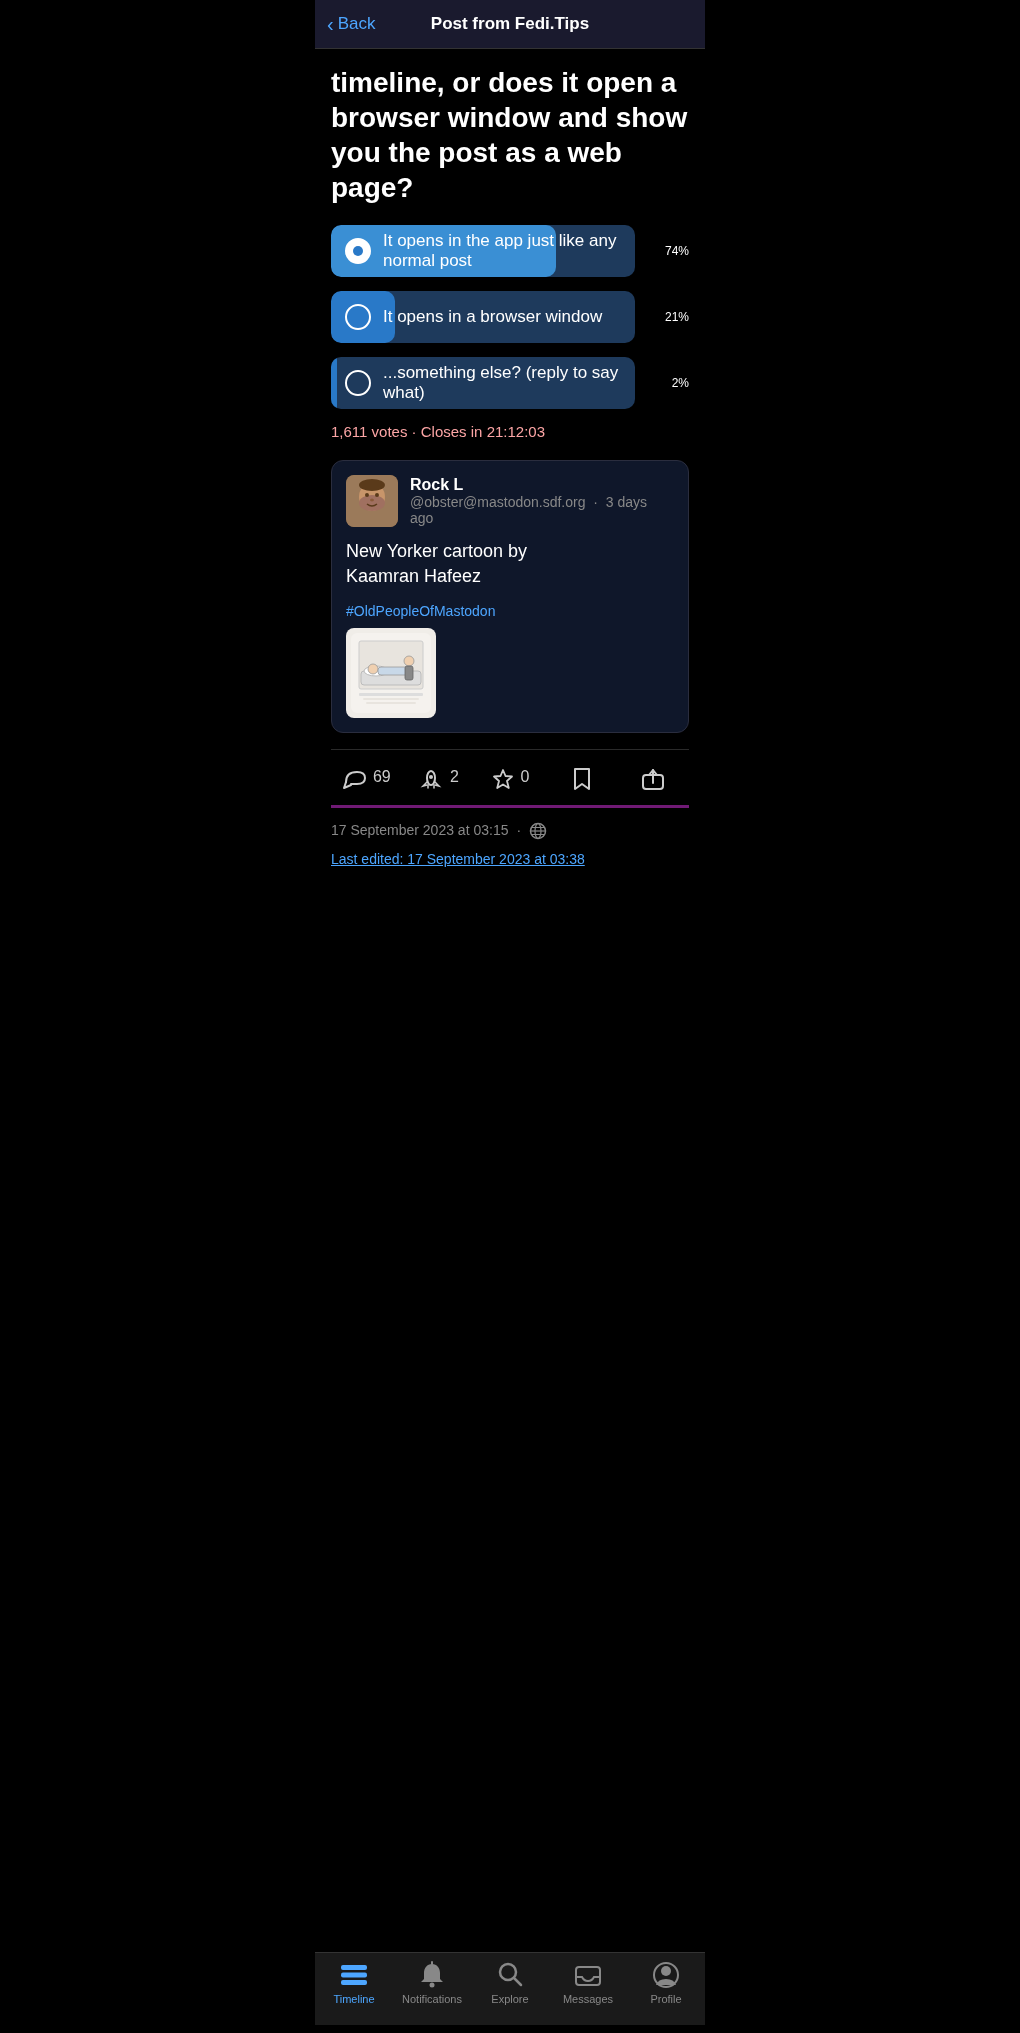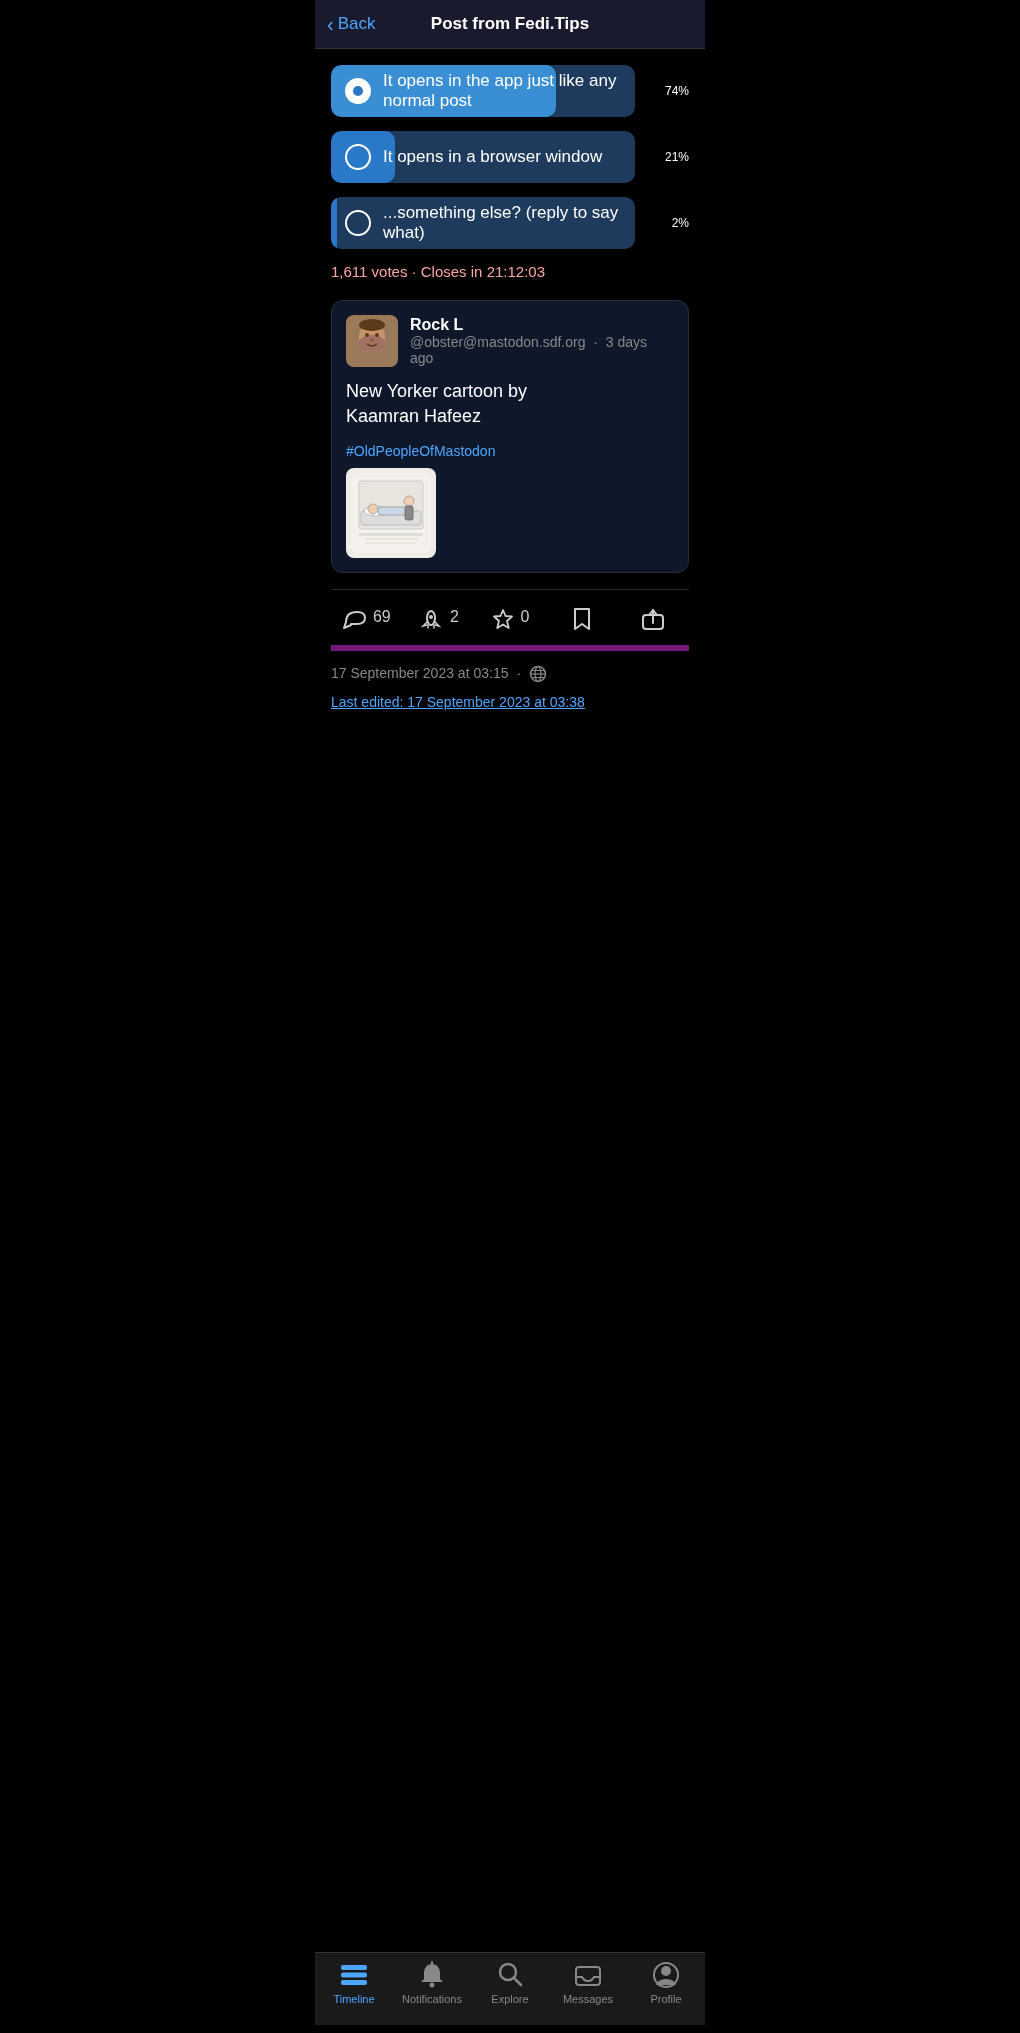--- a/index.html
+++ b/index.html
@@ -192,21 +192,21 @@
       color: #666;
       text-align: center;
     }
 
     
     .action-bar {
       display: flex;
       align-items: center;
       padding: 14px 0;
       border-top: 1px solid #2a2a2a;
-      border-bottom: 6px solid #701a75;
+      border-bottom: 3px solid #701a75;
       margin: 0 0 12px 0;
     }
     .action-item {
       display: flex;
       align-items: center;
       gap: 6px;
       flex: 1;
       justify-content: center;
       cursor: pointer;
     }
@@ -277,20 +277,21 @@
 <div class="header">
   <div class="back-btn">
     <span class="back-chevron">‹</span>
     <span>Back</span>
   </div>
   <span class="header-title">Post from Fedi.Tips</span>
 </div>
 
 <div class="content">
 
+  <div class="question-text">timeline, or does it open a browser window and show you the post as a web page?</div>
 
   <div>
 
     <div class="poll-option">
       <div class="poll-bar-container">
         <div class="poll-bar-fill selected" style="width: 74%"></div>
         <div class="poll-option-inner">
           <div class="radio-circle selected">
             <div class="radio-inner-dot"></div>
           </div>

